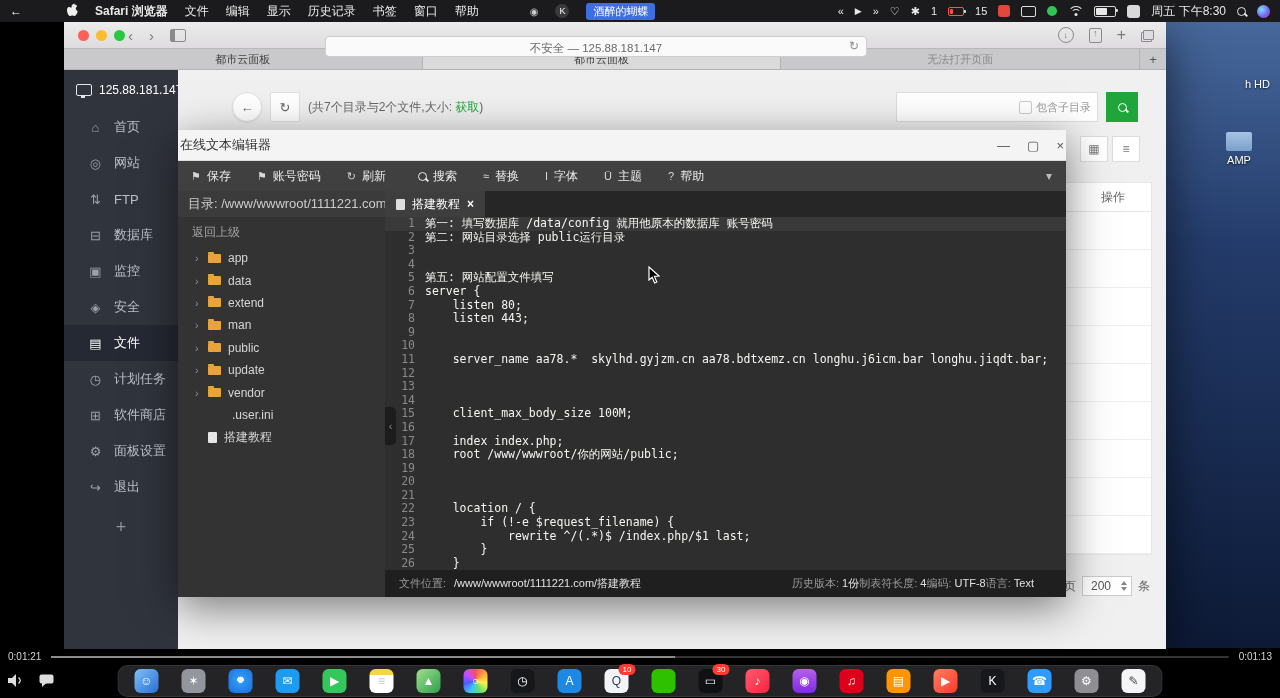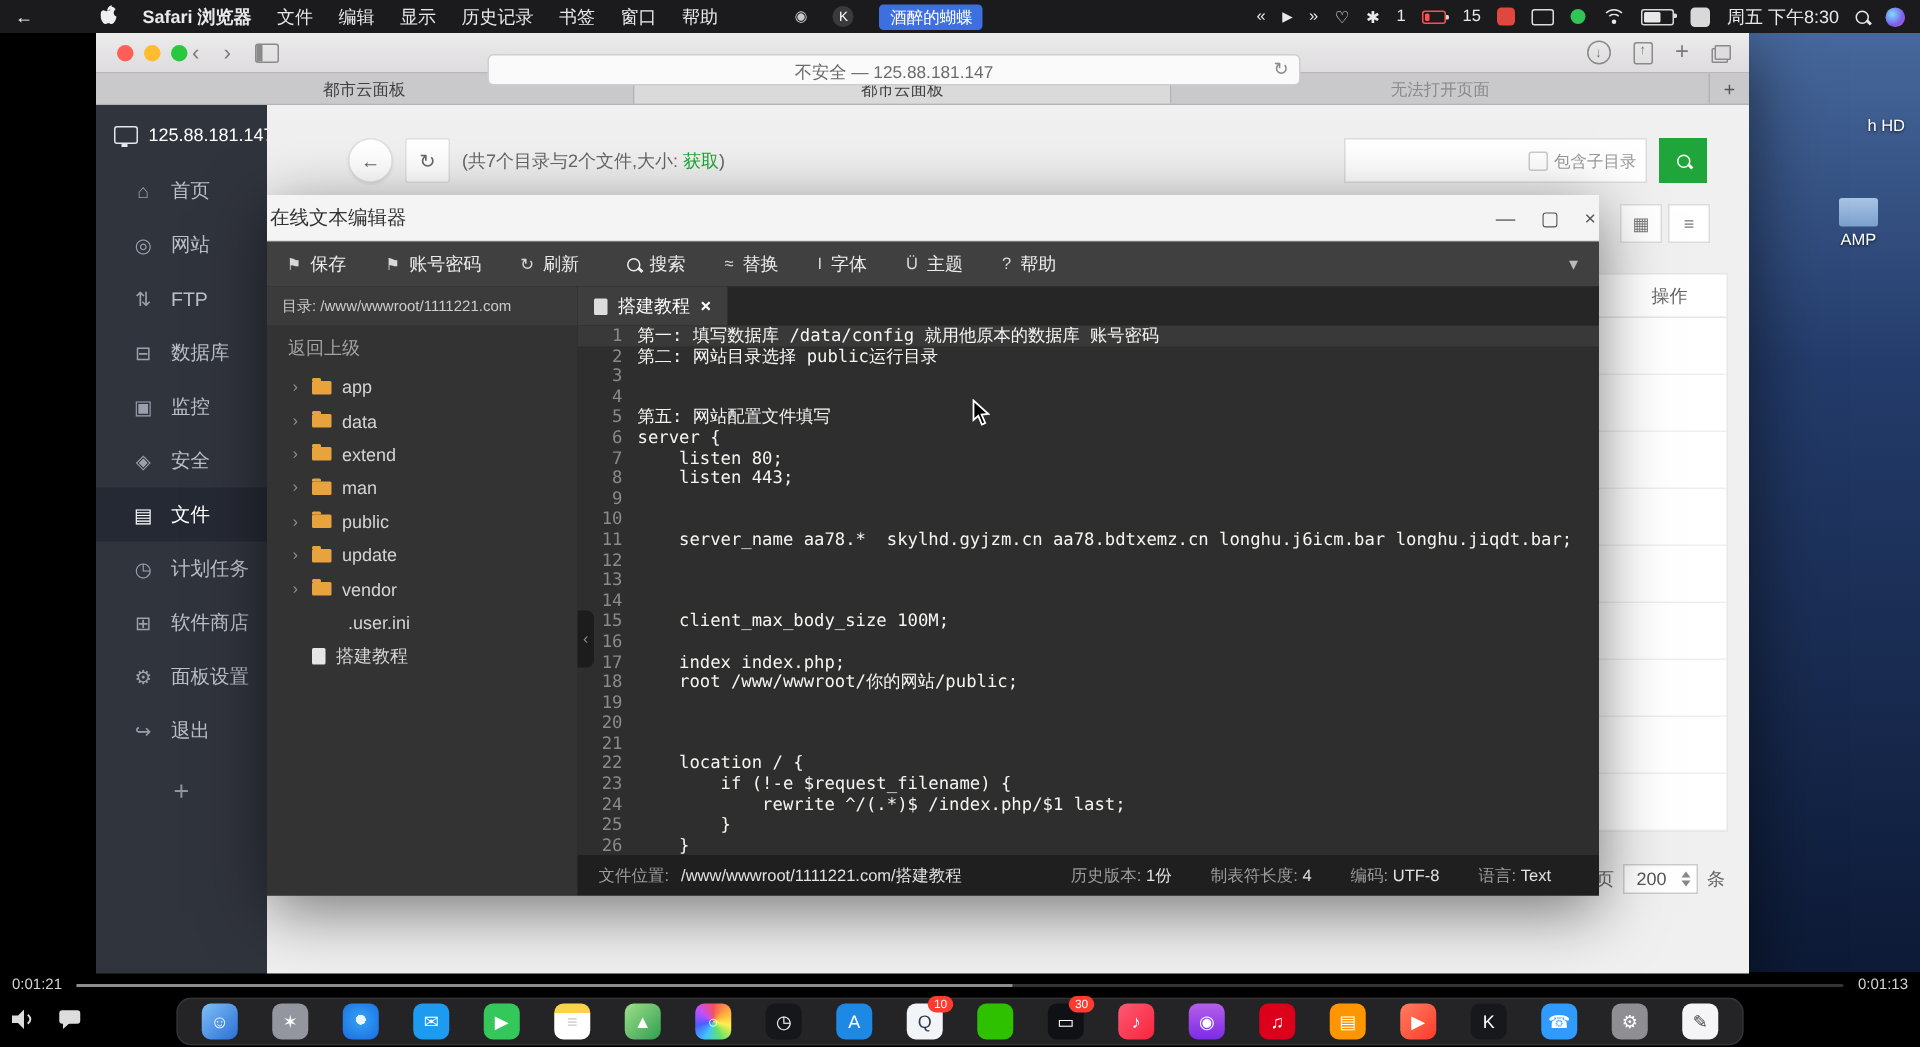--- a/index.html
+++ b/index.html
@@ -119,21 +119,21 @@
             padding:0 2px;font-size:13px;color:#333;flex:none}
   .win-ctrls{margin-left:auto;display:flex;gap:17px;color:#555;font-size:13px}
   .ed-toolbar{height:30px;background:#404040;display:flex;align-items:stretch;color:#ececec;font-size:12px;flex:none}
   .ed-btn{display:flex;align-items:center;gap:6px;padding:0 13px}
   .ed-btn .ic{font-size:11px;color:#d8d8d8}
   .ed-btn .mag{display:none}
   .ed-btn.has-mag .mag{display:inline-block}
   .ed-chev{margin-left:auto;display:flex;align-items:center;padding:0 14px;color:#bbb}
   .ed-body{flex:1;display:flex;min-height:0;position:relative}
   .ed-tree{width:207px;background:#333;flex:none;display:flex;flex-direction:column;font-size:12px;color:#d5d5d5;overflow:hidden}
-  .tree-head{height:26px;background:#3b3b3b;display:flex;align-items:center;padding:0 10px;font-size:10px;color:#ccc;white-space:nowrap;flex:none}
+  .tree-head{height:26px;background:#3b3b3b;display:flex;align-items:center;padding:0 10px;font-size:13px;color:#ccc;white-space:nowrap;flex:none}
   .up-link{height:30px;display:flex;align-items:center;padding:0 14px;color:#a3a3a3;flex:none}
   .tree-item{height:22.4px;display:flex;align-items:center;padding-left:17px;gap:7px;flex:none}
   .tree-item .chev{color:#8f8f8f;font-size:11px;width:6px;flex:none}
   .folder-ic{display:none;width:13px;height:9px;background:#e8a33d;border-radius:1px;position:relative;flex:none}
   .folder-ic::before{content:"";position:absolute;top:-2px;left:0;width:6px;height:2px;background:#e8a33d;border-radius:1px 1px 0 0}
   .tree-item.folder .folder-ic{display:block}
   .file-ic{display:none;width:9px;height:11px;background:#e6e6e6;border-radius:1px;flex:none}
   .tree-item.file .file-ic{display:block}
   .tree-item.file{padding-left:30px}
   .tree-item.plain{padding-left:54px}
@@ -146,21 +146,21 @@
   .ed-tab .x{font-weight:bold}
   .ed-codewrap{flex:1;background:#2e2e2e;overflow:hidden;font-family:"DejaVu Sans Mono",monospace;
                font-size:11.5px;line-height:13.6px}
   .code-line{display:flex;min-height:13.6px}
   .code-line .ln{flex:none;width:30px;text-align:right;padding-right:10px;color:#8a8a8a}
   .code-line .lc{fl ex:1;color:#f5f5f1;white-space:pre}
   .ed-codewrap > div:first-of-type{background:rgba(255,255,255,.055)}
   .ed-status{height:27px;background:#1f1f1f;display:flex;align-items:center;font-size:11px;color:#9b9b9b;
              padding:0 14px;gap:8px;flex:none;white-space:nowrap}
   .ed-status b{font-weight:normal;color:#e2e2e2}
-  .st-right{margin-left:auto;display:flex;gap:26px;padding-right:18px}
+  .st-right{margin-left:auto;display:flex;padding-right:18px}
   
   .scrubber{position:absolute;left:0;right:0;top:648px;height:17px;display:flex;align-items:center;gap:10px;
             padding:0 8px;font-size:10px;color:#d5d5d5;z-index:5}
   .track{flex:1;height:2px;background:#333;border-radius:1px;position:relative}
   .track .played{position:absolute;left:0;top:0;bottom:0;width:53%;background:#8d8d8d}
   .pics{position:absolute;left:8px;bottom:7px;display:flex;gap:14px;align-items:center;z-index:95}
   .dock{position:absolute;left:50%;bottom:1px;transform:translateX(-50%);display:flex;align-items:center;gap:23px;
         padding:3px 16px;background:rgba(75,75,80,.48);border:1px solid rgba(255,255,255,.08);border-radius:10px;z-index:94}
   .dk{width:24px;height:24px;border-radius:6px;display:flex;align-items:center;justify-content:center;
       font-size:12px;color:#fff;position:relative;flex:none}

